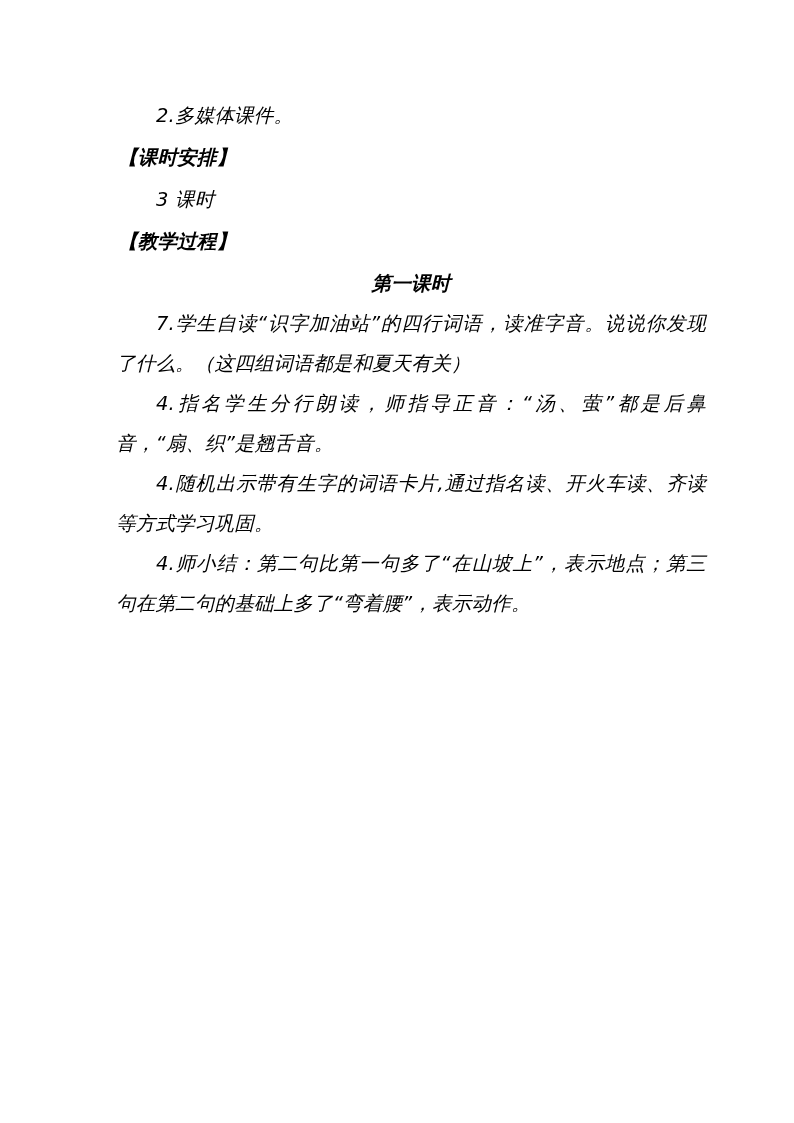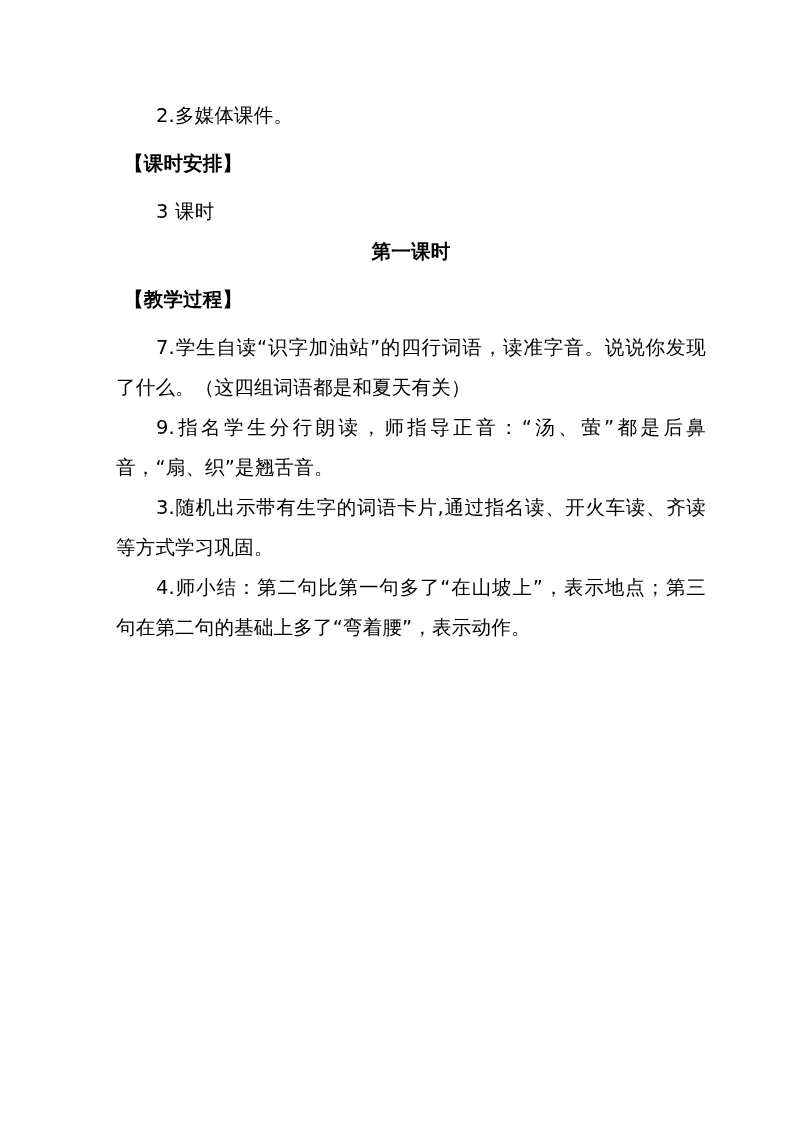--- a/index.html
+++ b/index.html
@@ -12,66 +12,67 @@
     height: 1123px;
     font-family: "DejaVu Sans", "Liberation Sans", sans-serif;
     color: #000000;
   }
   .page {
     position: relative;
     width: 794px;
     height: 1123px;
     box-sizing: border-box;
     padding: 96px 88px 80px 116px;
+    font-style: italic;
   }
   .doc-body {
     font-size: 19.5px;
     line-height: 40px;
     letter-spacing: 0.2px;
   }
   .p {
     margin: 0;
     text-align: justify;
     text-justify: inter-ideograph;
   }
   .indent {
     text-indent: 40px;
   }
   .center {
     text-align: center;
     font-weight: bold;
   }
   .heading {
     font-weight: bold;
-    margin: 8px;
+    margin: 2px;
   }
 </style>
 </head>
 <body>
 
 <div class="page">
   <div class="doc-body">
 
     <p class="p indent">2.多媒体课件。</p>
 
     <p class="p heading">【课时安排】</p>
 
     <p class="p indent">3 课时</p>
 
+    <p class="p heading">【教学过程】</p>
+
     <p class="p center">第一课时</p>
-
-    <p class="p heading">【教学过程】</p>
 
 
 
     <p class="p indent">7.学生自读“识字加油站”的四行词语，读准字音。说说你发现了什么。（这四组词语都是和夏天有关）</p>
 
-    <p class="p indent">9.指名学生分行朗读，师指导正音：“汤、萤”都是后鼻音，“扇、织”是翘舌音。</p>
+    <p class="p indent">4.指名学生分行朗读，师指导正音：“汤、萤”都是后鼻音，“扇、织”是翘舌音。</p>
 
-    <p class="p indent">3.随机出示带有生字的词语卡片,通过指名读、开火车读、齐读等方式学习巩固。</p>
+    <p class="p indent">4.随机出示带有生字的词语卡片,通过指名读、开火车读、齐读等方式学习巩固。</p>
 
 
 
 
     <p class="p indent">4.师小结：第二句比第一句多了“在山坡上”，表示地点；第三句在第二句的基础上多了“弯着腰”，表示动作。</p>
 
 
   </div>
 </div>
 

